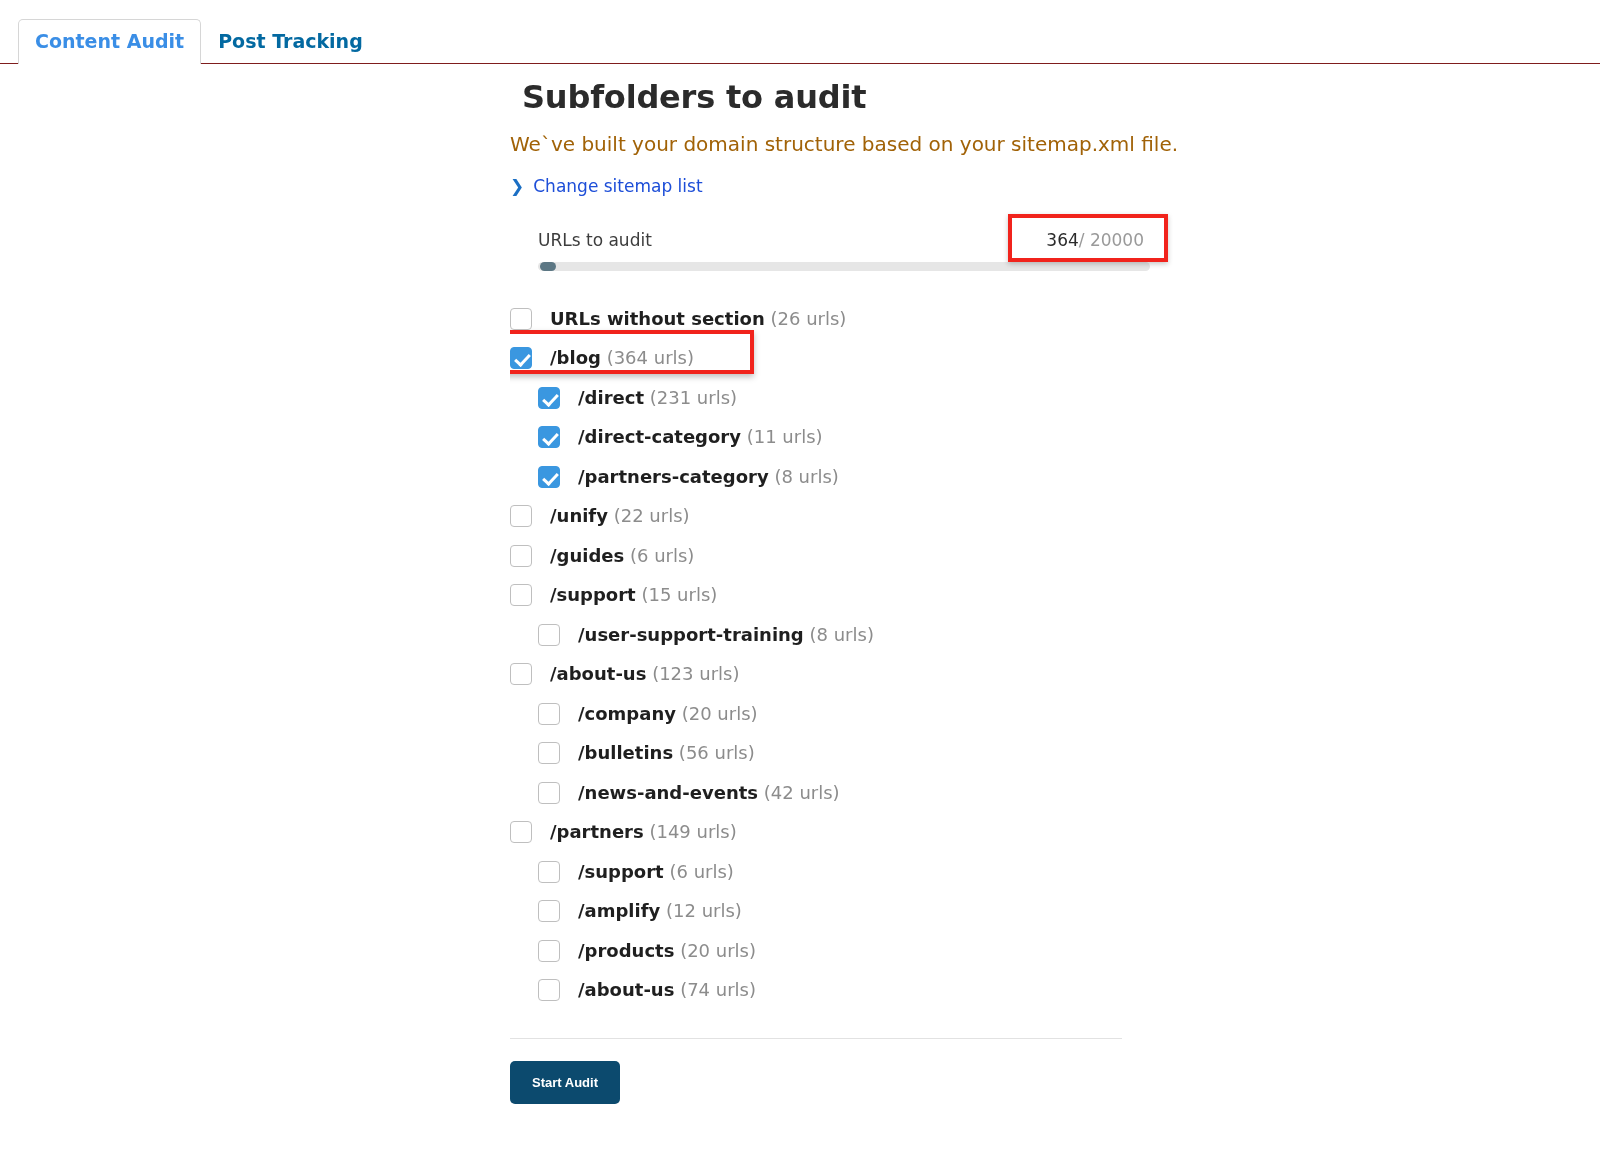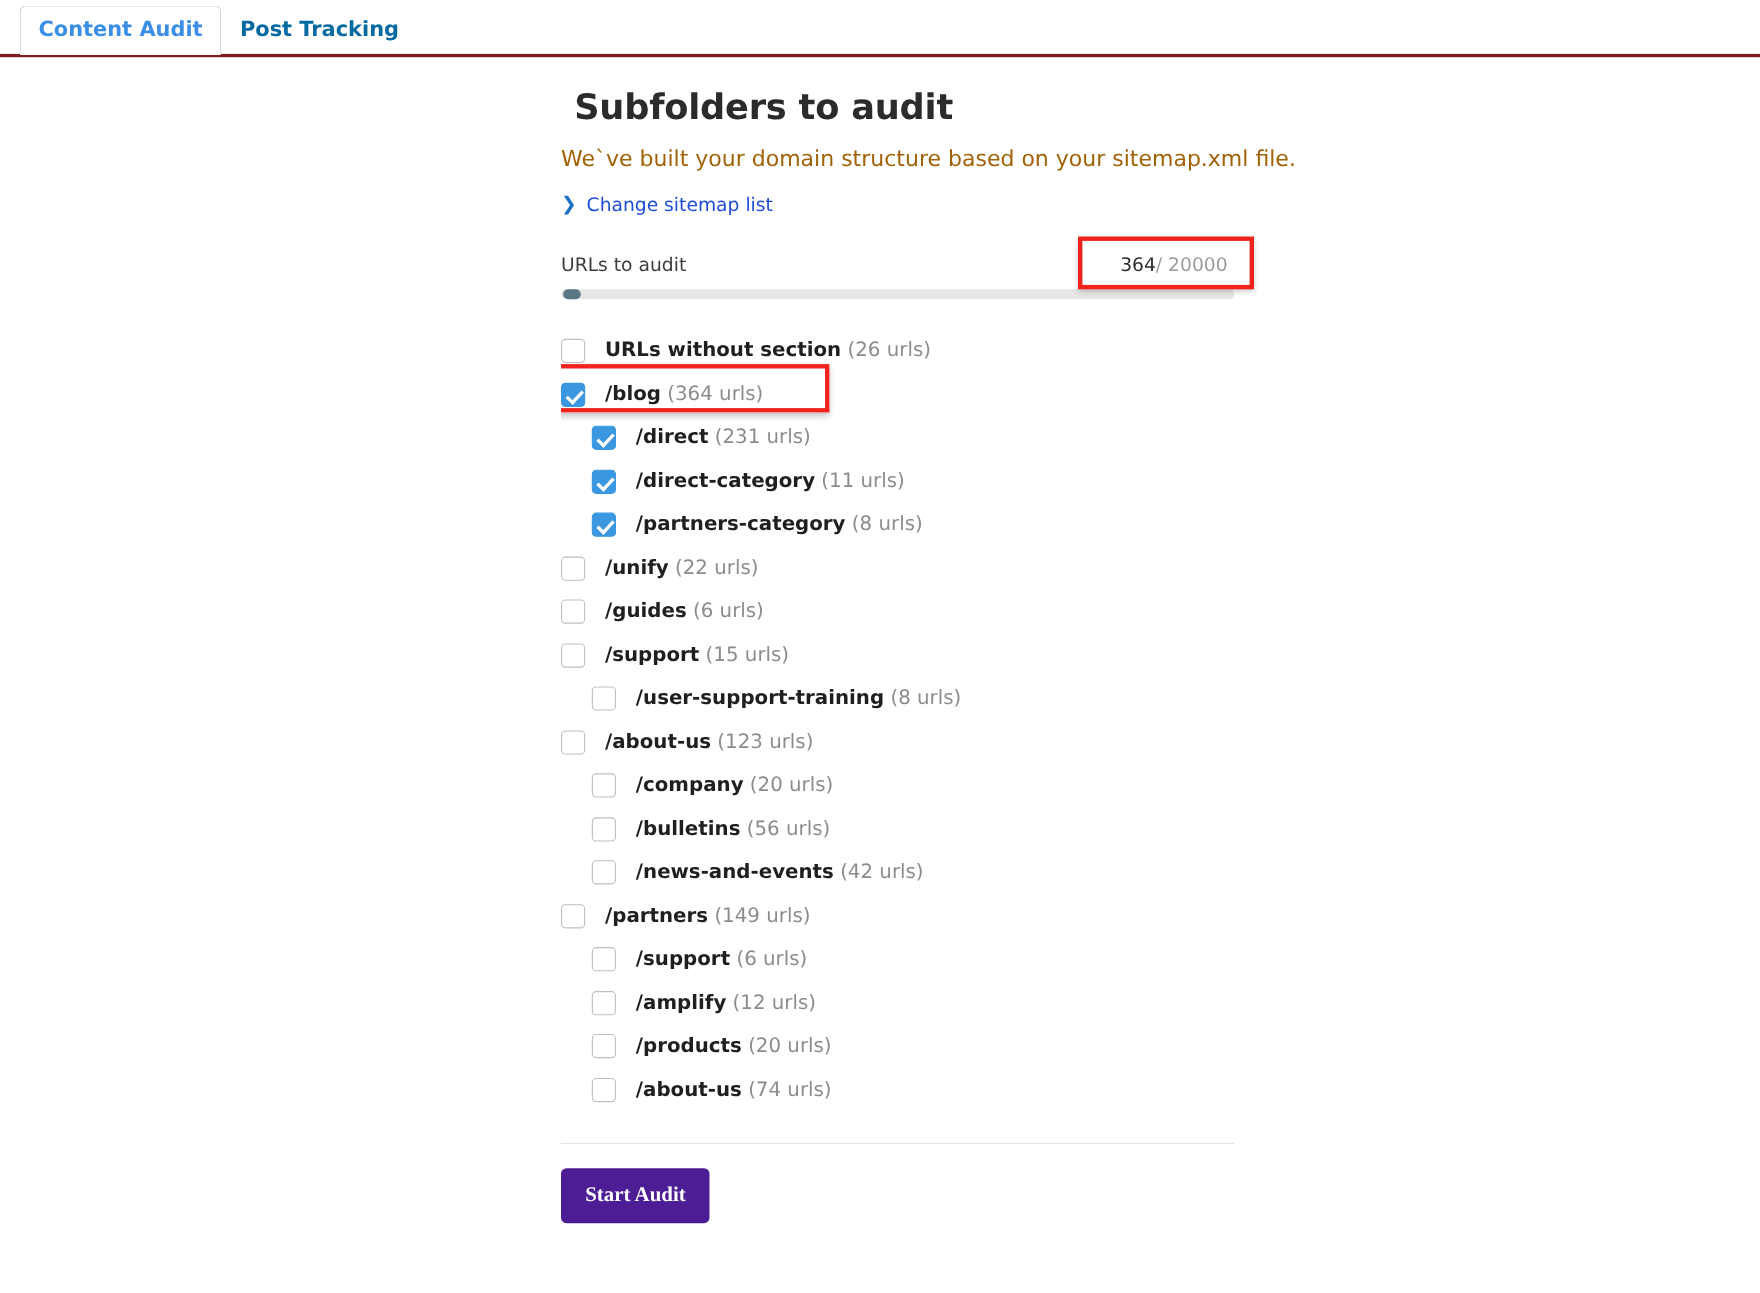--- a/index.html
+++ b/index.html
@@ -13,22 +13,22 @@
     height: 1175px;
     font-family: "DejaVu Sans", "Liberation Sans", sans-serif;
     color: #333333;
     position: relative;
     overflow: hidden;
   }
 
   
   .tabbar {
     position: relative;
-    height: 52px;
-    border-bottom: 3px solid #7f1d1d;
+    height: 64px;
+    border-bottom: 1px solid #7f1d1d;
     padding-left: 18px;
     display: flex;
     align-items: flex-end;
   }
   .tab {
     font-size: 19px;
     font-weight: bold;
     padding: 12px 16px 13px 16px;
     line-height: 1;
     background: transparent;
@@ -84,20 +84,21 @@
   }
   .link-text {
     color: #1d4ed8;
     font-size: 17px;
   }
 
   
   .slider-wrap {
     position: relative;
     width: 612px;
+    margin-left: 28px;
   }
   .slider-head {
     display: flex;
     align-items: center;
     justify-content: space-between;
     margin-bottom: 10px;
   }
   .slider-label {
     font-size: 17px;
     color: #3d3d3d;
@@ -217,29 +218,29 @@
     border-bottom: 1px solid #e2e2e2;
     pointer-events: none;
   }
 
   
   .footer {
     margin-top: 22px;
   }
   .btn-start {
     display: inline-block;
-    background: #4c1d95;
+    background: #0c4a6e;
     color: #ffffff;
-    font-size: 19px;
+    font-size: 13px;
     font-weight: bold;
     border: none;
     border-radius: 5px;
     padding: 14px 22px;
     cursor: pointer;
-    font-family: Liberation Serif, serif;
+    font-family: Liberation Sans, sans-serif;
   }
 </style>
 </head>
 <body>
 
 <div class="tabbar">
   <div class="tab active">
     <span>Content Audit</span>
   </div>
   <div class="tab inactive">

